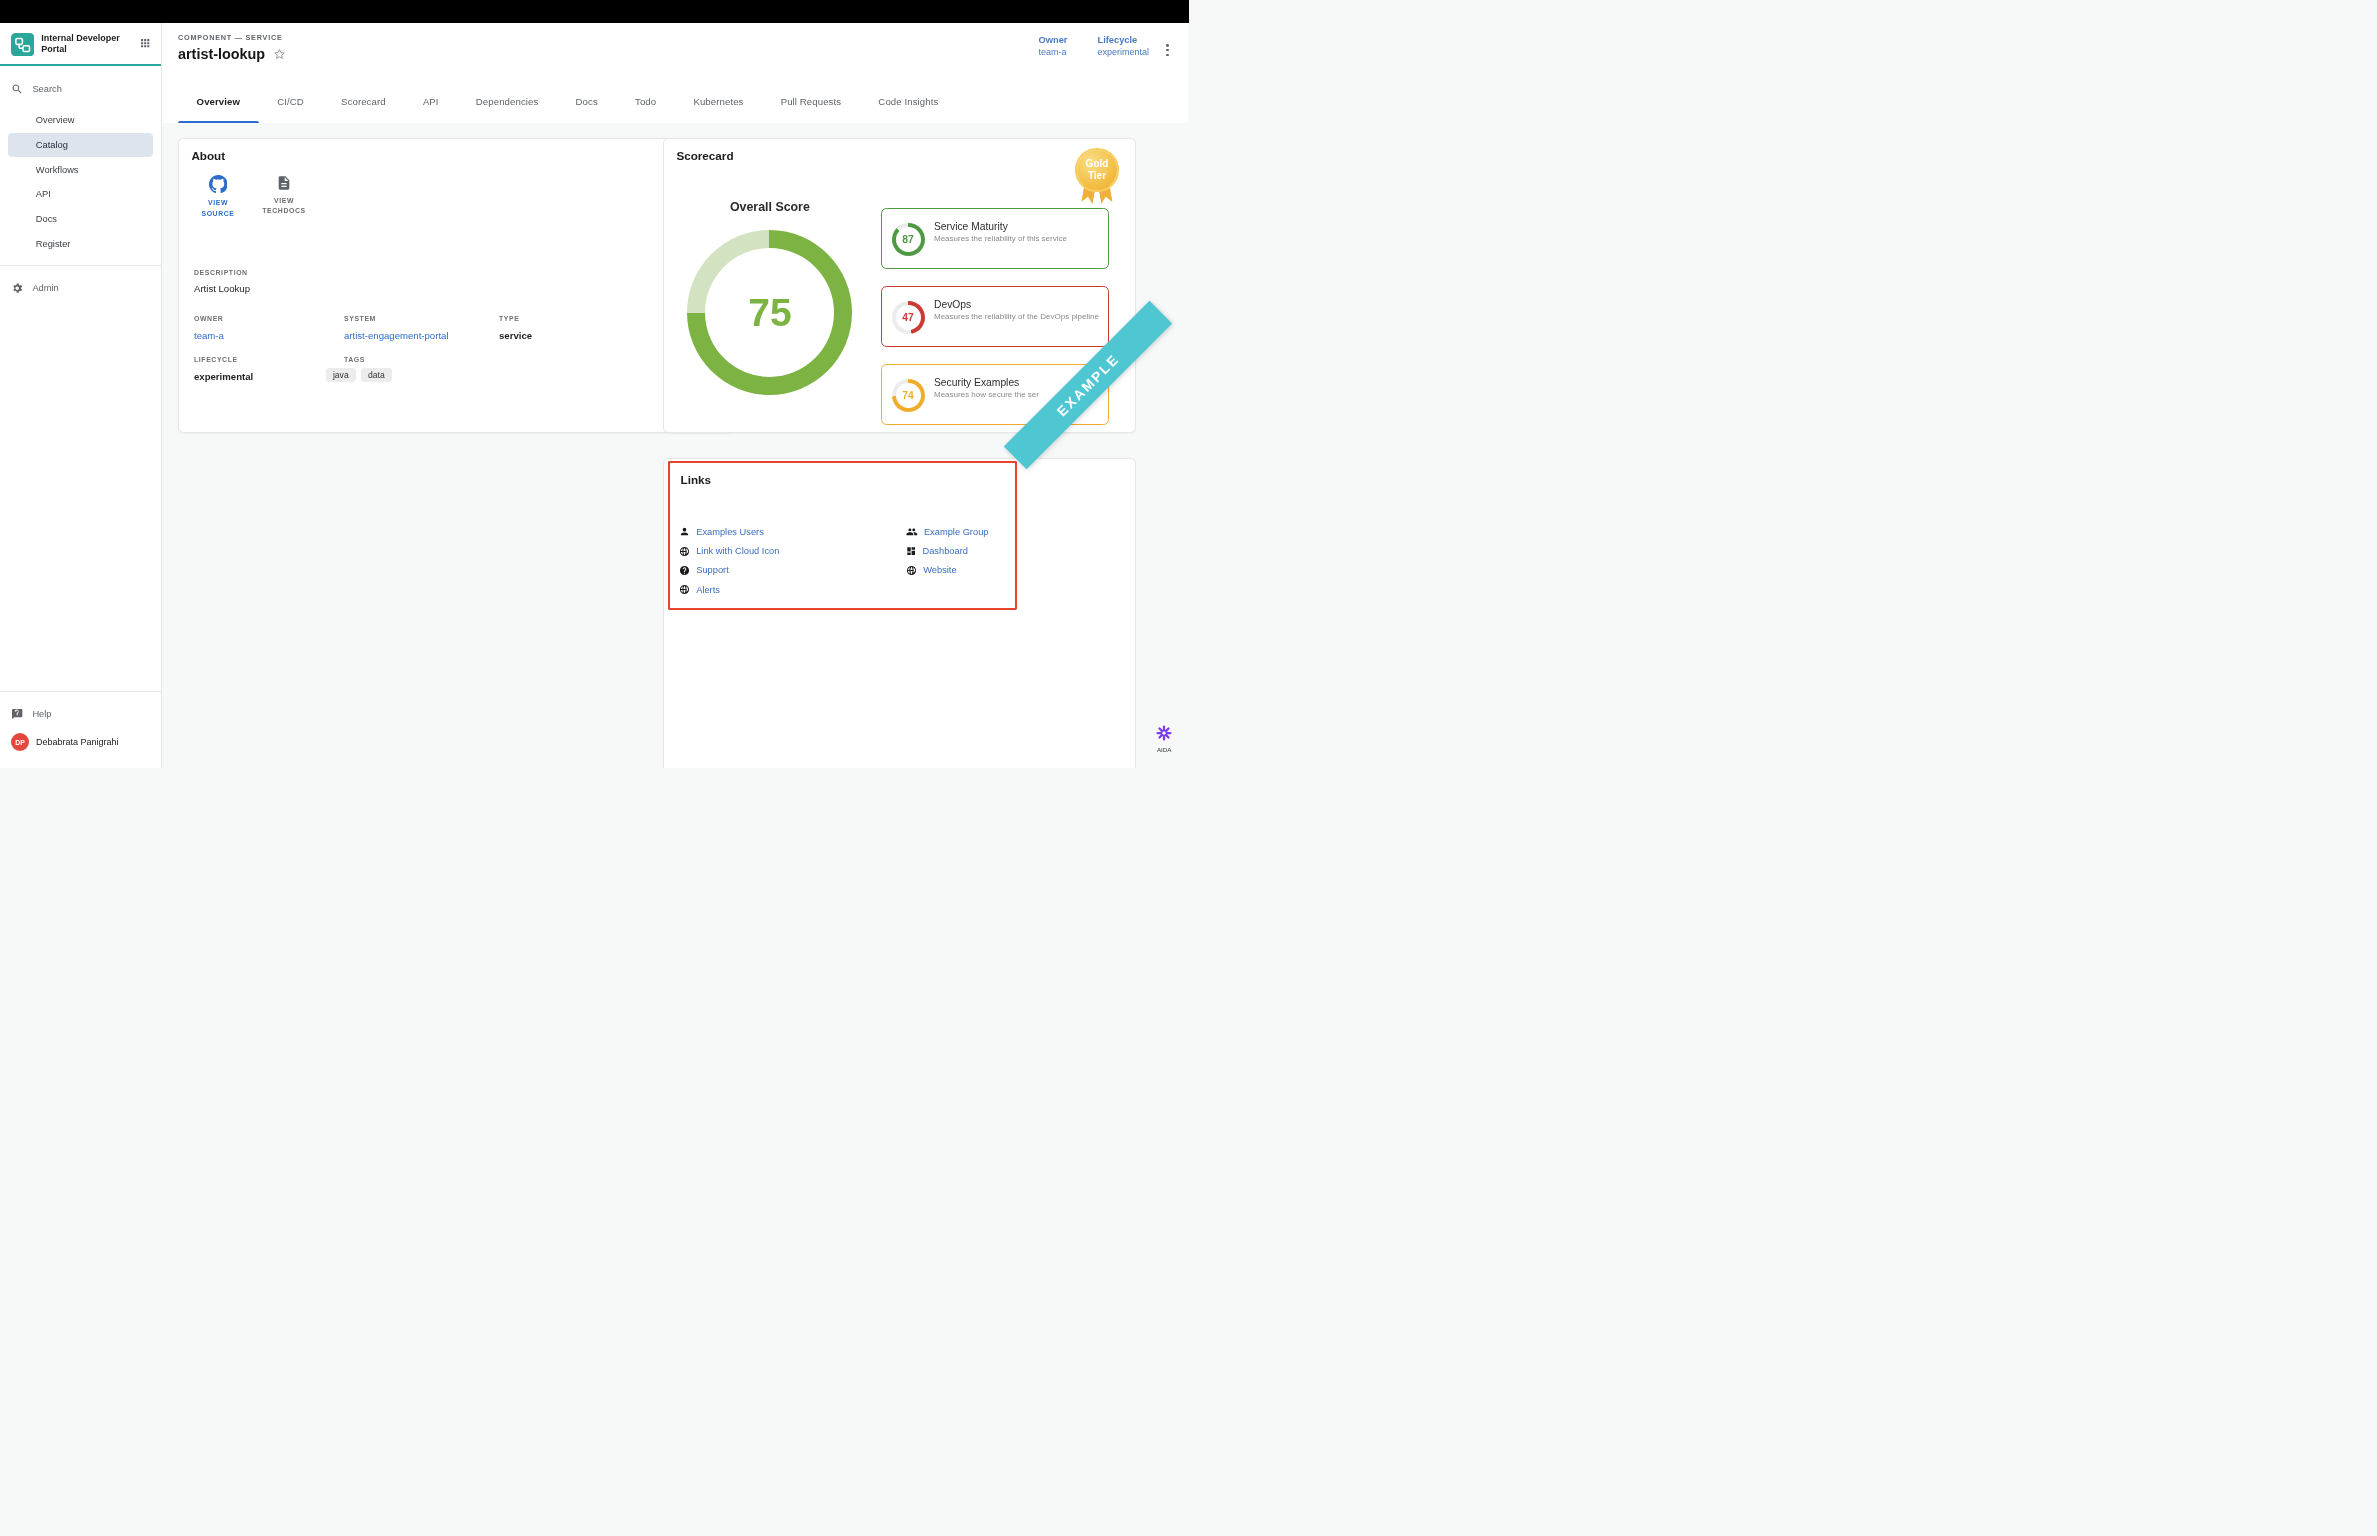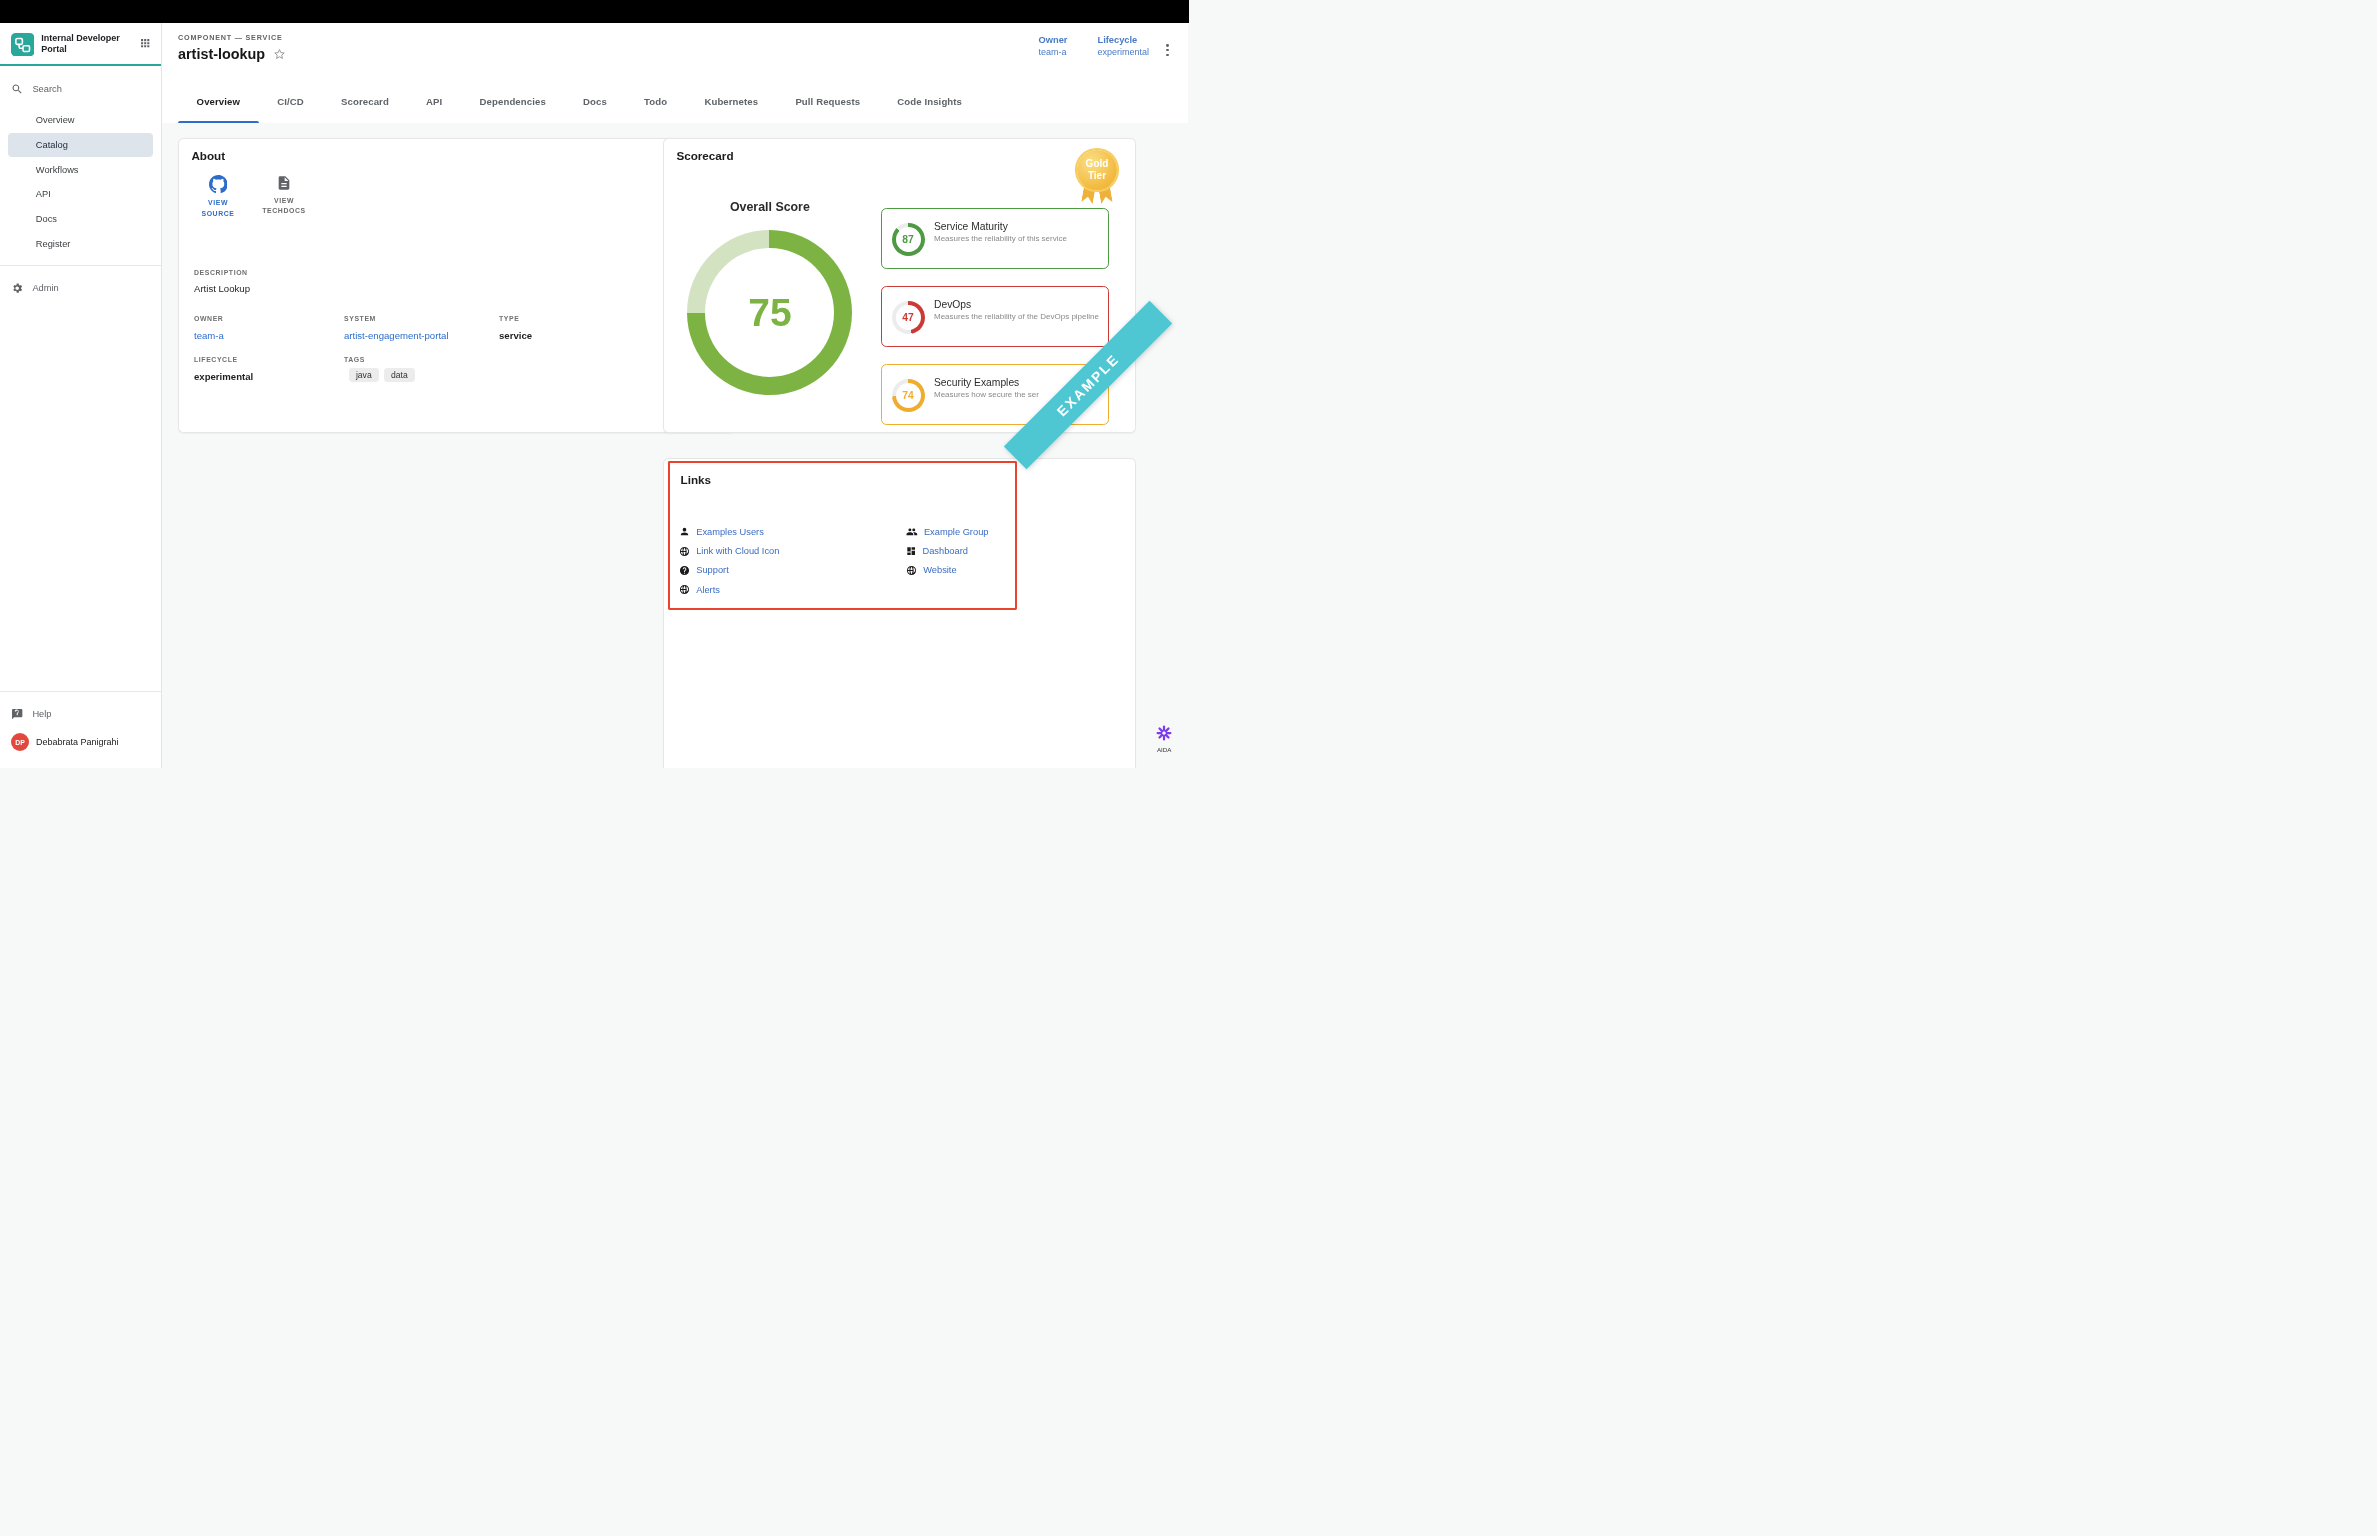--- a/index.html
+++ b/index.html
@@ -36,21 +36,21 @@
   .star-btn { cursor:pointer; display:flex; }
   .header-right { position:absolute; right:39px; top:11.7px; display:flex; gap:30px; }
   .hmeta { display:flex; flex-direction:column; gap:2.8px; }
   .hmeta-label { font-size:9.3px; font-weight:700; color:#4a7bc4; cursor:pointer; }
   .hmeta-value { font-size:9px; color:#4a7bc4; cursor:pointer; }
   .kebab { position:absolute; right:16.5px; top:18px; display:flex; flex-direction:column; gap:2.1px; cursor:pointer; padding:2.8px; }
   .kebab span { width:2.8px; height:2.8px; border-radius:50%; background:#5f6368; }
 
   
   .tabs { position:absolute; left:162px; top:80px; width:1026px; height:43px; background:#fff; display:flex; padding-left:16px; }
-  .tab { position:relative; display:flex; align-items:center; padding:0 18.6px; font-size:9.6px; color:#5f6368; cursor:pointer; letter-spacing:0.1px;font-weight:bold; }
+  .tab { position:relative; display:flex; align-items:center; padding:0 18.6px; font-size:9.6px; color:#5f6368; cursor:pointer; letter-spacing:0.1px; }
   .tab.active { color:#1f1f1f; font-weight:700; }
   .tab.active::after { content:""; position:absolute; left:0; right:0; bottom:0; height:2.1px; background:#2d6ccb; border-radius:2.1px 2.1px 0 0; }
 
   
   .content { position:absolute; left:162px; top:123px; width:1026px; height:645px; }
   .card { position:absolute; background:#fff; border:0.7px solid #e6e6e6; border-radius:5.5px; box-shadow:0 0.7px 1.4px rgba(0,0,0,.04); }
   .card-title { position:absolute; left:12.4px; top:9.6px; font-size:11.7px; font-weight:700; color:#1c1c1c; }
 
   .about-card { left:16px; top:15px; width:557px; height:295px; }
   .card-actions { position:absolute; top:13.8px; right:15px; display:flex; gap:19px; }
@@ -259,21 +259,21 @@
       <div class="flabel" style="left:165px; top:176px;">SYSTEM</div>
       <div class="fvalue link" style="left:165px; top:191px;">artist-engagement-portal</div>
 
       <div class="flabel" style="left:320px; top:176px;">TYPE</div>
       <div class="fvalue" style="left:320px; top:191px; font-weight:600;">service</div>
 
       <div class="flabel" style="left:15px; top:217px;">LIFECYCLE</div>
       <div class="fvalue" style="left:15px; top:232px; font-weight:600;">experimental</div>
 
       <div class="flabel" style="left:165px; top:217px;">TAGS</div>
-      <div class="tag-row" style="left:170px; top:229px;justify-content:space-between;">
+      <div class="tag-row" style="left:147px; top:229px;justify-content:space-between;">
         <span class="tag-chip">java</span>
         <span class="tag-chip">data</span>
       </div>
     </section>
 
     <section class="card scorecard-card">
       <div class="card-title">Scorecard</div>
 
       <div class="gold-badge">
         <div class="gold-tails" style="position:absolute; inset:0;"></div>

